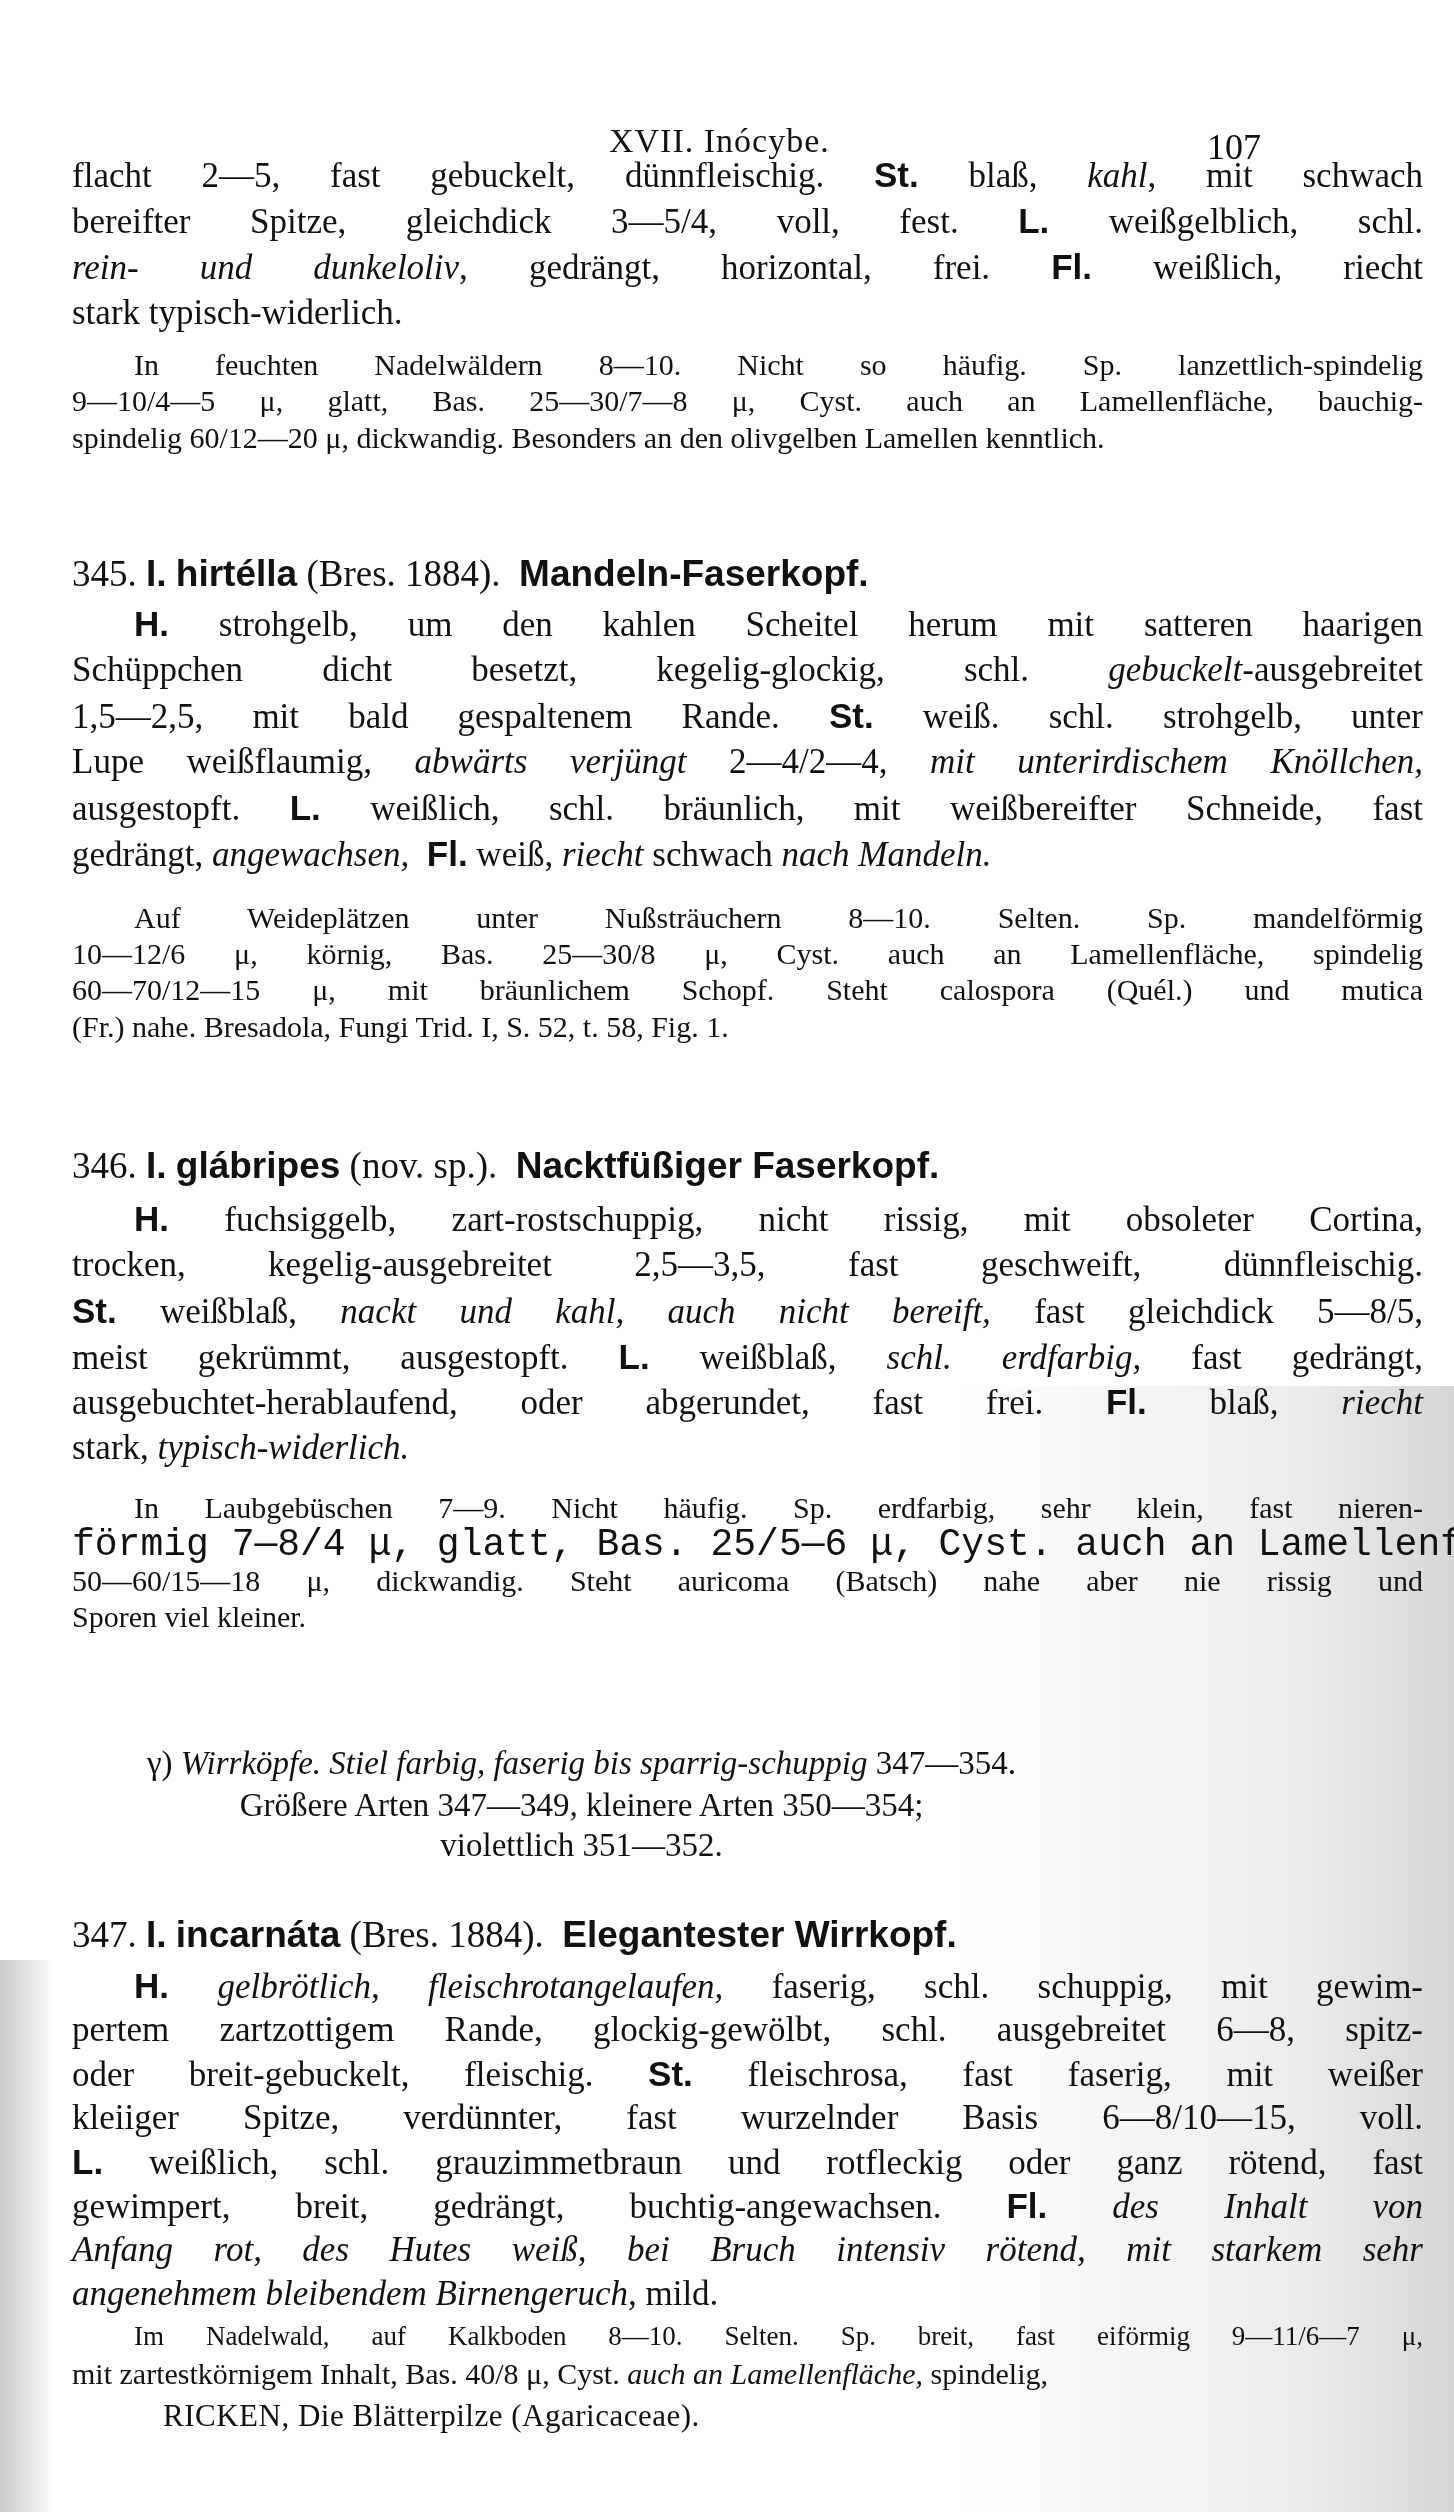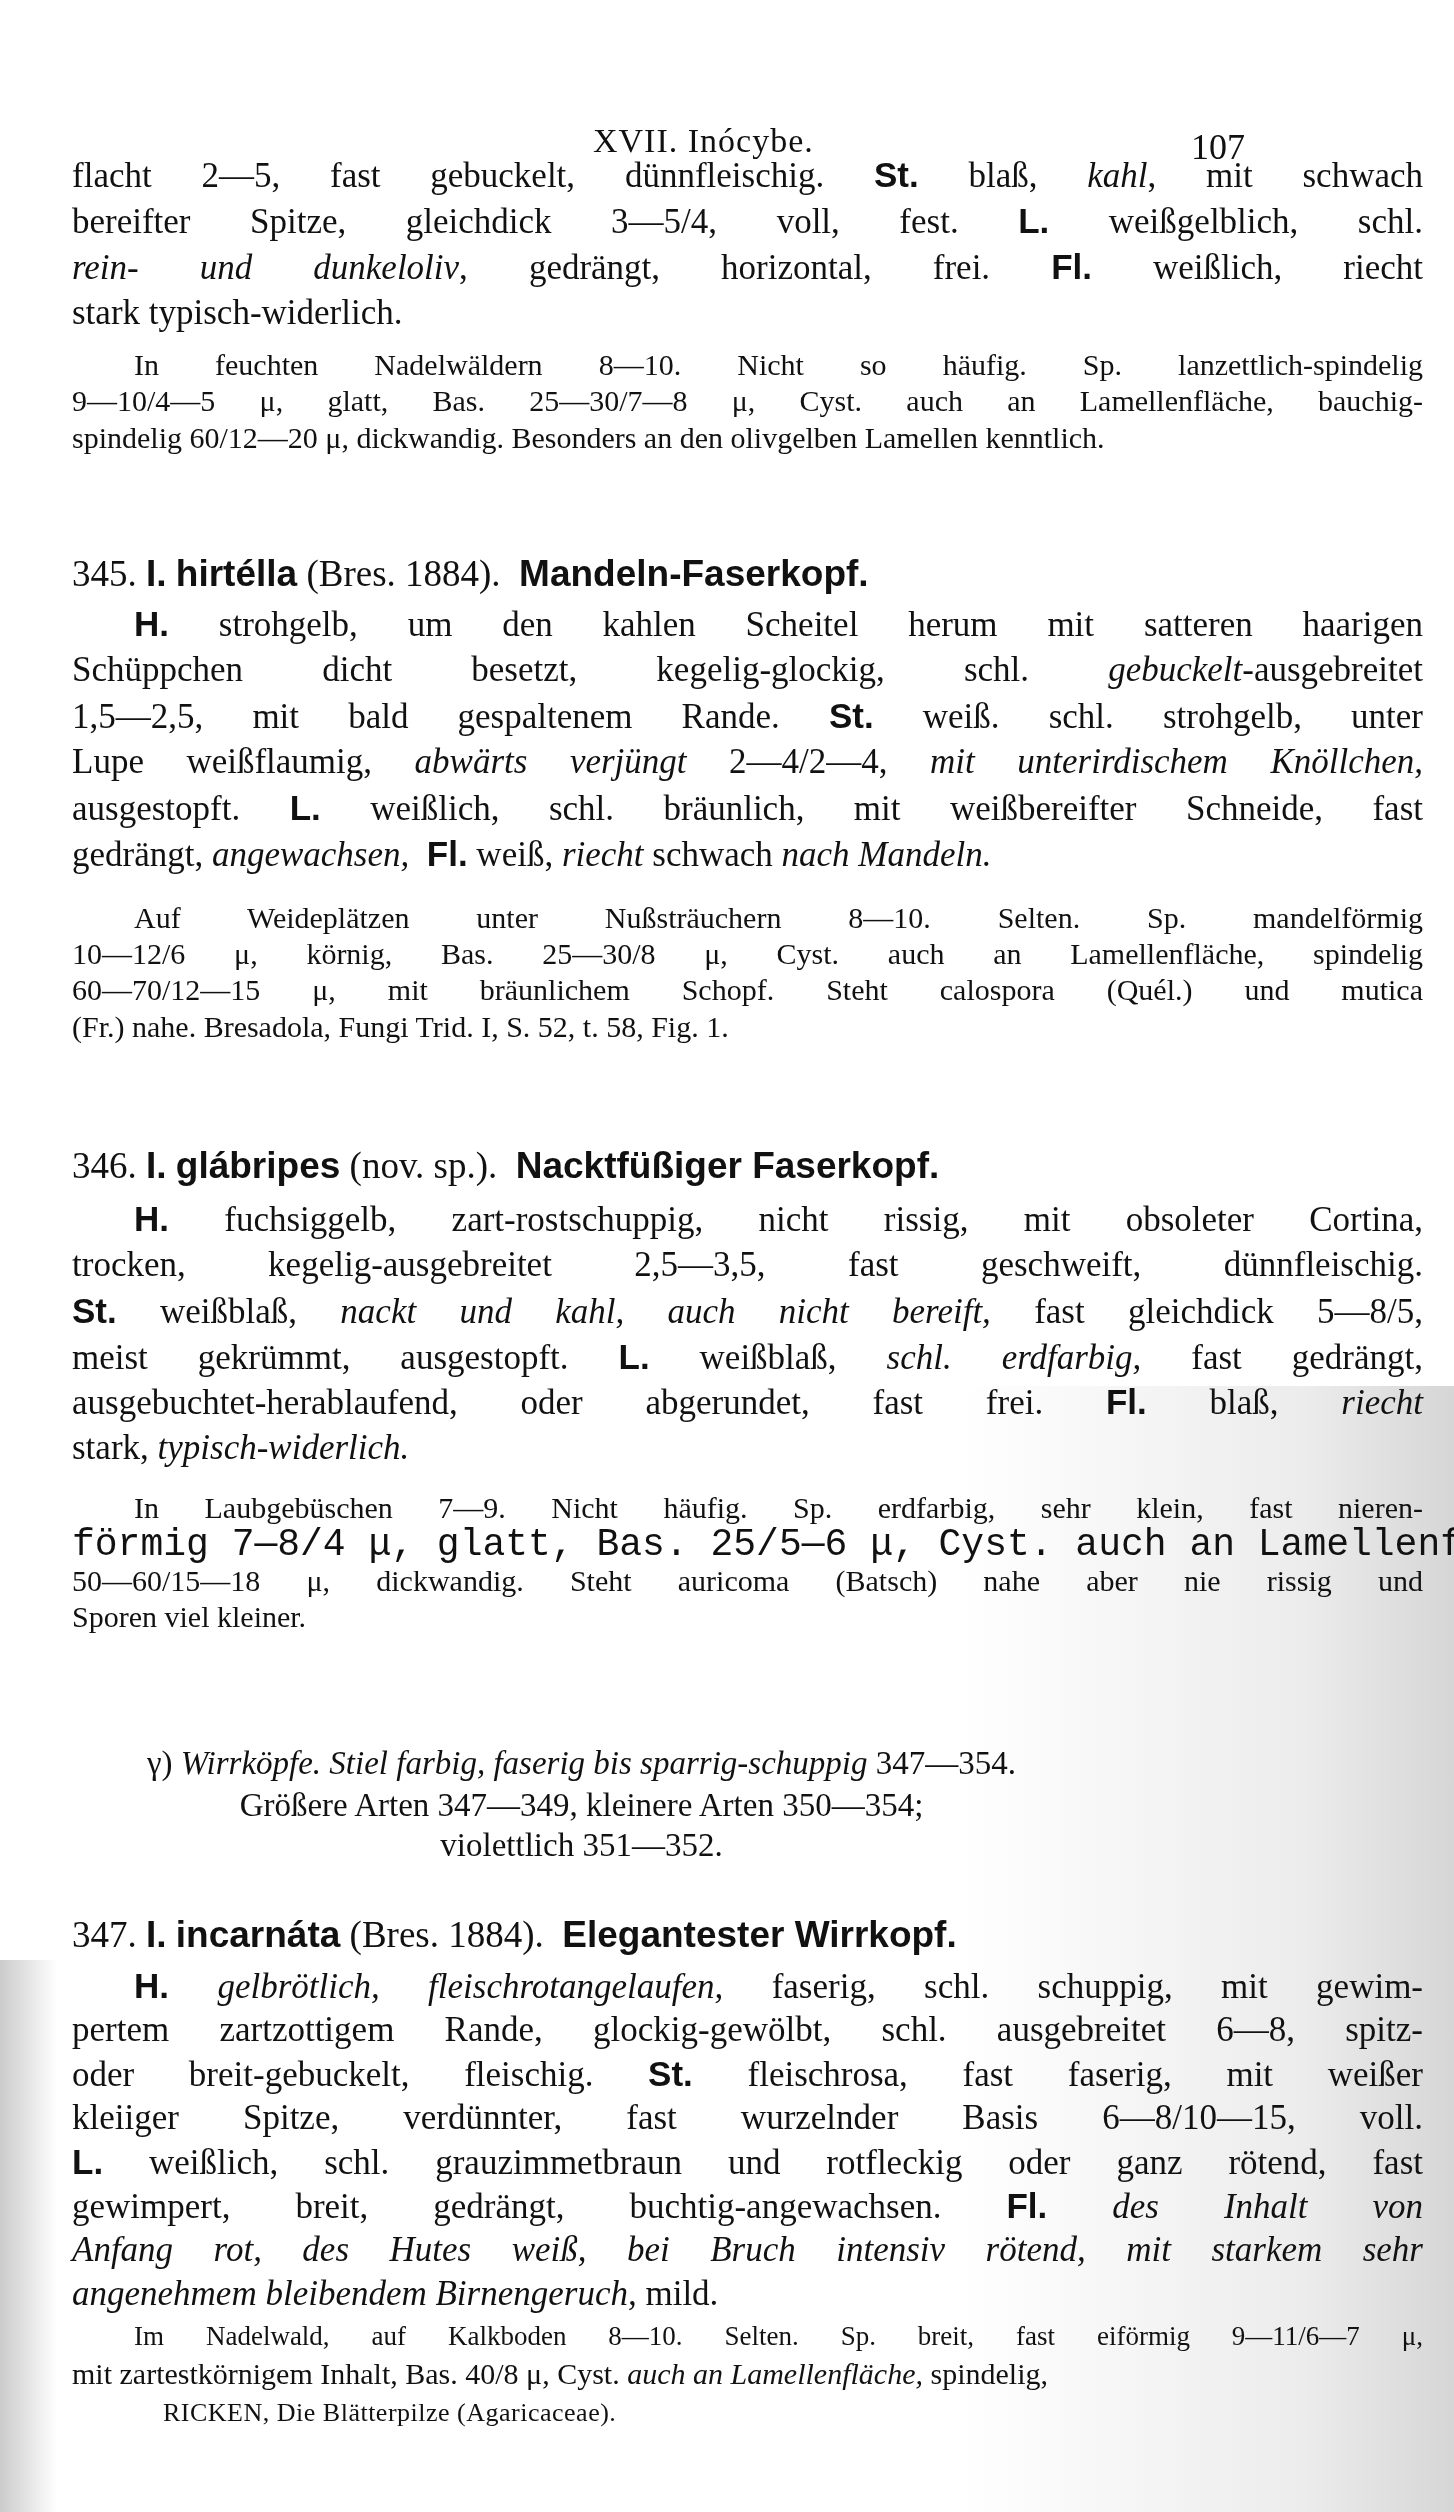--- a/index.html
+++ b/index.html
@@ -12,36 +12,36 @@
   .shade-right {
     position: absolute; right: 0; top: 1386px; width: 497px; height: 1126px;
     background: linear-gradient(to right, rgba(255,255,255,0) 0%, rgba(220,220,220,0.55) 70%, rgba(200,200,200,0.75) 100%);
     pointer-events: none;
   }
   .shade-left {
     position: absolute; left: 0; top: 1960px; width: 57px; height: 553px;
     background: linear-gradient(to right, rgba(190,190,190,0.8), rgba(255,255,255,0));
     pointer-events: none;
   }
-  .header { position: absolute; top: 122px; left: 0; width: 1288px; height: 48px; }
+  .header { position: absolute; top: 122px; left: 16px; width: 1288px; height: 48px; }
   .running-head { position: absolute; left: 593px; top: 0; font-size: 34px; letter-spacing: 1px; }
   .page-number { position: absolute; right: 43px; top: 3.8px; font-size: 36px; }
 
   .line {
     position: absolute; left: 72px; width: 1351px;
     font-size: 35px; line-height: 44px; white-space: nowrap;
     text-align: justify; text-align-last: justify;
   }
   .line.last { text-align-last: left; }
   .small { font-size: 30px; line-height: 38px; }
   .indent { left: 134px; width: 1289px; }
   b { font-family: "Liberation Sans", "DejaVu Sans", sans-serif; font-weight: bold; }
   .title-line { position: absolute; left: 72px; font-size: 37px; line-height: 46px; white-space: nowrap; }
   .centered { position: absolute; left: 0; width: 1163px; text-align: center; font-size: 33px; line-height: 42px; }
-  .footer { position: absolute; left: 163px; top: 2398px; font-size: 26px; letter-spacing: 0.5px; }
+  .footer { position: absolute; left: 163px; top: 2398px; font-size: 31px; letter-spacing: 0.5px; }
   i { font-style: italic; }
 </style>
 </head>
 <body>
 
 <div class="shade-right"></div>
 <div class="shade-left"></div>
 
 <div class="header">
   <span class="running-head">XVII. Inócybe.</span>

